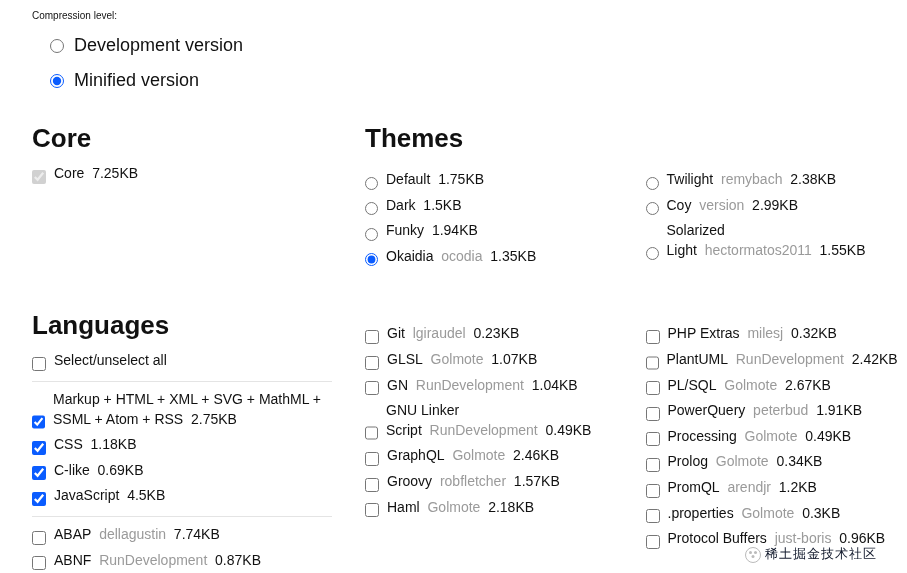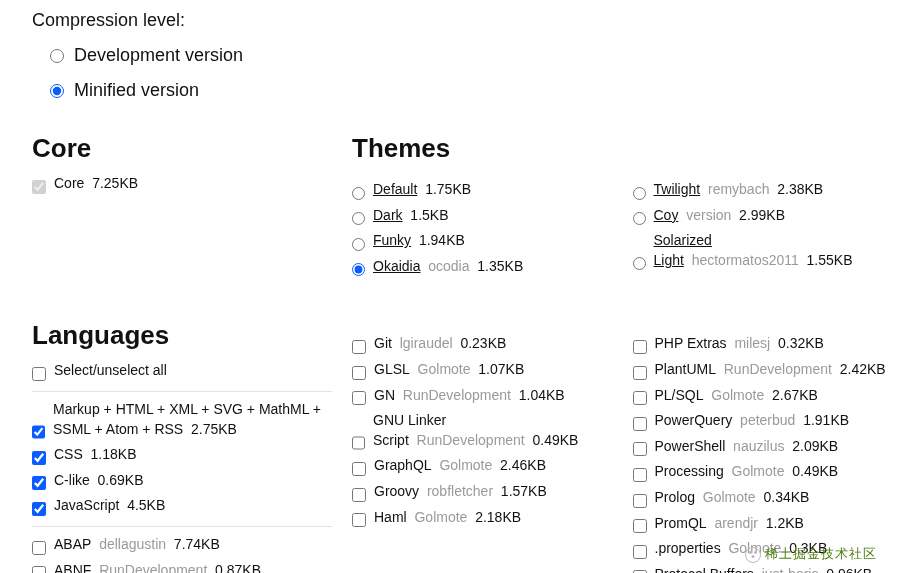--- a/index.html
+++ b/index.html
@@ -11,36 +11,36 @@
   *{box-sizing:border-box;}
   body{
     margin:0;
     padding:10px 14px 20px 32px;
     font-family:-apple-system,BlinkMacSystemFont,"Segoe UI",Helvetica,Arial,sans-serif;
     font-size:14px;
     color:var(--text);
     width:907px;
     background:#fff;
   }
-  .compression-label{font-size:18px;margin-bottom:10px;}
+  .compression-label{font-size:10px;margin-bottom:10px;}
   .radio-row{display:flex;align-items:center;gap:10px;margin:14px 0 4px 18px;font-size:18px;}
   .radio-row input[type=radio]{accent-color:var(--accent);width:14px;height:14px;margin:0;}
   h2{font-size:26px;font-weight:700;margin:28px 0 10px;}
-  .columns{display:flex;gap:20px;}
+  .columns{display:flex;gap:33px;}
   .col{flex:1;min-width:0;}
   .col.small{flex:0 0 300px;}
   .item{display:flex;align-items:flex-end;gap:8px;margin:6px 0;font-size:14px;line-height:1.4;}
   .item input[type=checkbox]{margin:1px 0 0;width:14px;height:14px;accent-color:var(--accent);border-radius:3px;}
   .item input[type=radio]{margin:2px 0 0;accent-color:var(--accent);}
   .item .label{color:var(--text);}
   .item .author{color:var(--muted);margin-top:48px;}
   .item .size{color:var(--text);}
-  .ul{text-decoration:underline;}
+  .ul{}
   hr.sep{border:none;border-top:1px solid #e4e4e4;margin:10px 0 8px;}
-  .watermark{position:absolute;right:30px;bottom:10px;color:#4d7c0f;font-size:13px;letter-spacing:1px;pointer-events:none;}
+  .watermark{position:absolute;right:30px;bottom:10px;color:#0f172a;font-size:13px;letter-spacing:1px;pointer-events:none;}
   .wm-icon{display:inline-block;width:16px;height:16px;border:1.5px solid #bbb;border-radius:50%;vertical-align:middle;margin-right:4px;position:relative;}
   .wm-icon::after{content:"";position:absolute;left:3px;top:3px;width:3px;height:3px;border-radius:50%;background:#bbb;box-shadow:5px 0 0 #bbb, 2.5px 4px 0 #bbb;}
 </style>
 </head>
 <body>
 
 <div class="compression-label">Compression level:</div>
 <div id="comp-opts">
     <div class="radio-row">
       <input type="radio" name="comp" style="">
@@ -184,24 +184,20 @@
         <div class="item">
           <input type="checkbox" style="">
           <span><span class="label ">PL/SQL</span>&nbsp;&nbsp;<span class="author">Golmote</span>&nbsp;&nbsp;<span class="size">2.67KB</span></span>
         </div>
         <div class="item">
           <input type="checkbox" style="">
           <span><span class="label ">PowerQuery</span>&nbsp;&nbsp;<span class="author">peterbud</span>&nbsp;&nbsp;<span class="size">1.91KB</span></span>
         </div>
         <div class="item">
           <input type="checkbox" style="">
-          <span><span class="label ">PowerShell</span>&nbsp;&nbsp;<span class="author">nauzilus</span>&nbsp;&nbsp;<span class="size">2.09KB</span></span>
-        </div>
-        <div class="item">
-          <input type="checkbox" style="">
           <span><span class="label ">Processing</span>&nbsp;&nbsp;<span class="author">Golmote</span>&nbsp;&nbsp;<span class="size">0.49KB</span></span>
         </div>
         <div class="item">
           <input type="checkbox" style="">
           <span><span class="label ">Prolog</span>&nbsp;&nbsp;<span class="author">Golmote</span>&nbsp;&nbsp;<span class="size">0.34KB</span></span>
         </div>
         <div class="item">
           <input type="checkbox" style="">
           <span><span class="label ">PromQL</span>&nbsp;&nbsp;<span class="author">arendjr</span>&nbsp;&nbsp;<span class="size">1.2KB</span></span>
         </div>

